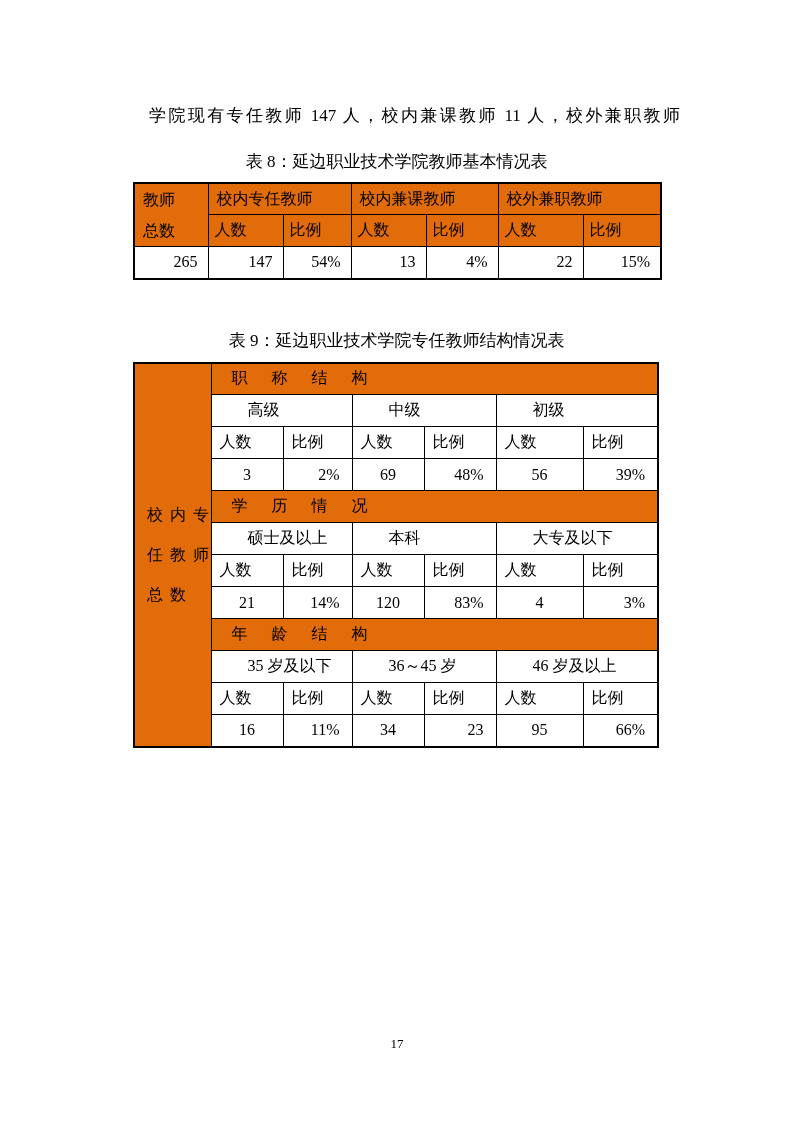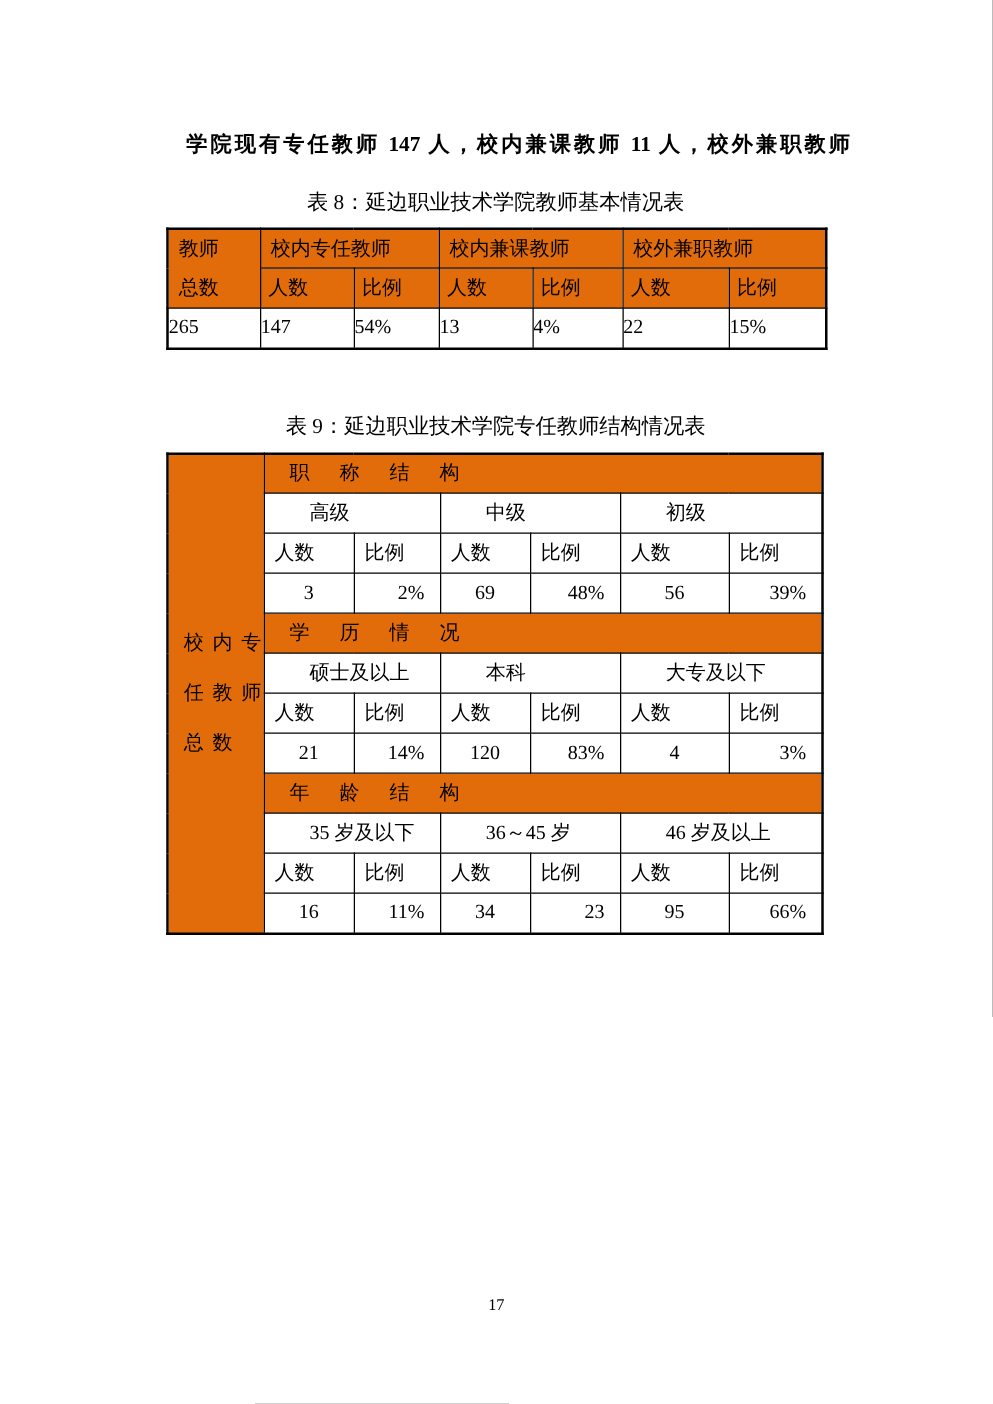--- a/index.html
+++ b/index.html
@@ -11,21 +11,21 @@
     font-family:"Liberation Serif","DejaVu Serif",serif;
     color:#000;
     overflow:hidden;
   }
   .content{
     position:absolute;
     left:113px;top:0;
     width:567px;
   }
   .para{margin:0;padding-top:96px;font-size:17px;line-height:40px;}
-  .para-line1{display:block;text-indent:36px;text-align:justify;text-align-last:justify;font-weight:bold;}
+  .para-line1{display:block;text-indent:36px;text-align:justify;text-align-last:justify;}
   .para-line2{display:block;}
   .tbl-title{font-size:17px;line-height:26px;text-align:center;}
   .t8-title{margin-top:13px;}
   .t9-title{margin-top:48px;}
   table{
     border-collapse:collapse;
     table-layout:fixed;
     margin-left:20px;
     border:2px solid #000;
     font-size:16px;
@@ -40,21 +40,21 @@
     vertical-align:middle;
   }
   .or{background:#e36c0a;}
   .t8 tr{height:31px;}
   .t8 tr.t8-data{height:32px;}
   .t9 tr{height:32px;}
   .corner{padding-left:8px;line-height:31px;}
   .ghead{padding-left:8px;}
   .sub8{padding-left:6px;}
   .sub9{padding-left:8px;}
-  .num{padding-right:10px;}
+  .num{text-align:right;padding-right:10px;}
   .cnt{text-align:center;}
   .rat{text-align:right;padding-right:12px;}
   .band{padding-left:20px;letter-spacing:4px;}
   .cat{padding-left:36px;}
   .leftcol{padding-left:12px;letter-spacing:1.5px;line-height:40px;vertical-align:middle;}
   .pageno{
     position:absolute;
     top:1036px;left:0;width:100%;
     text-align:center;
     font-size:13px;

